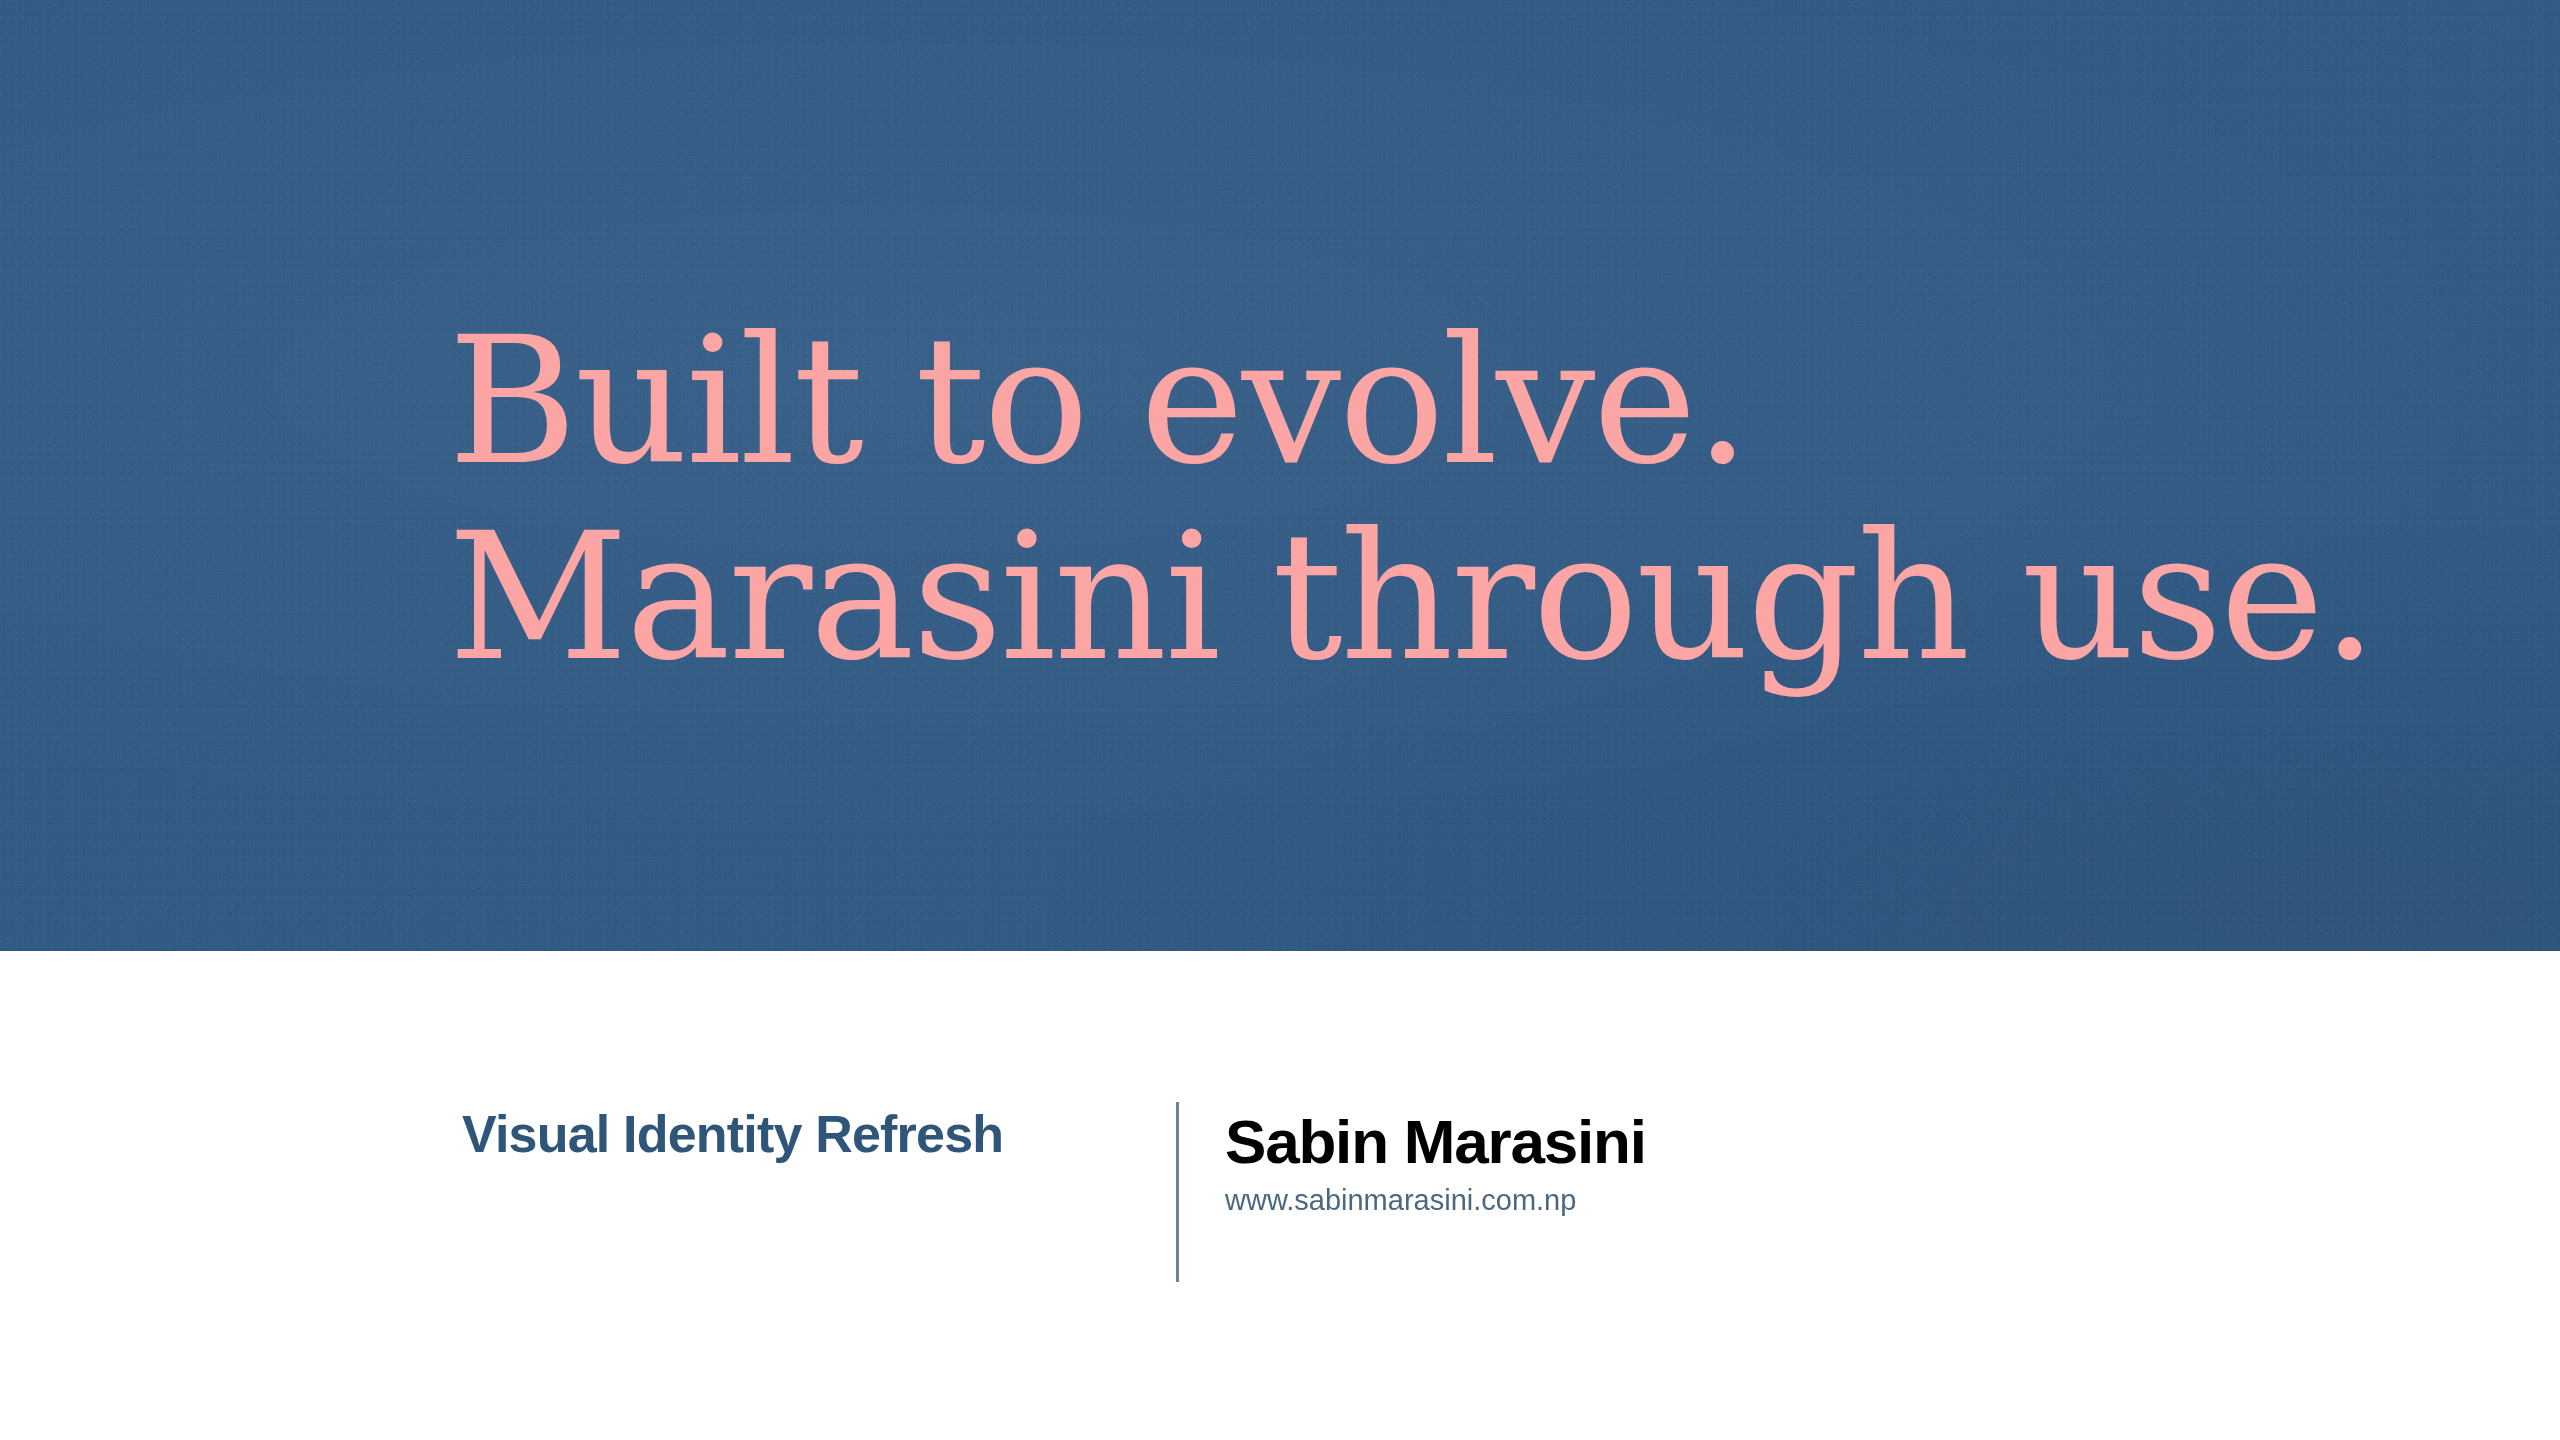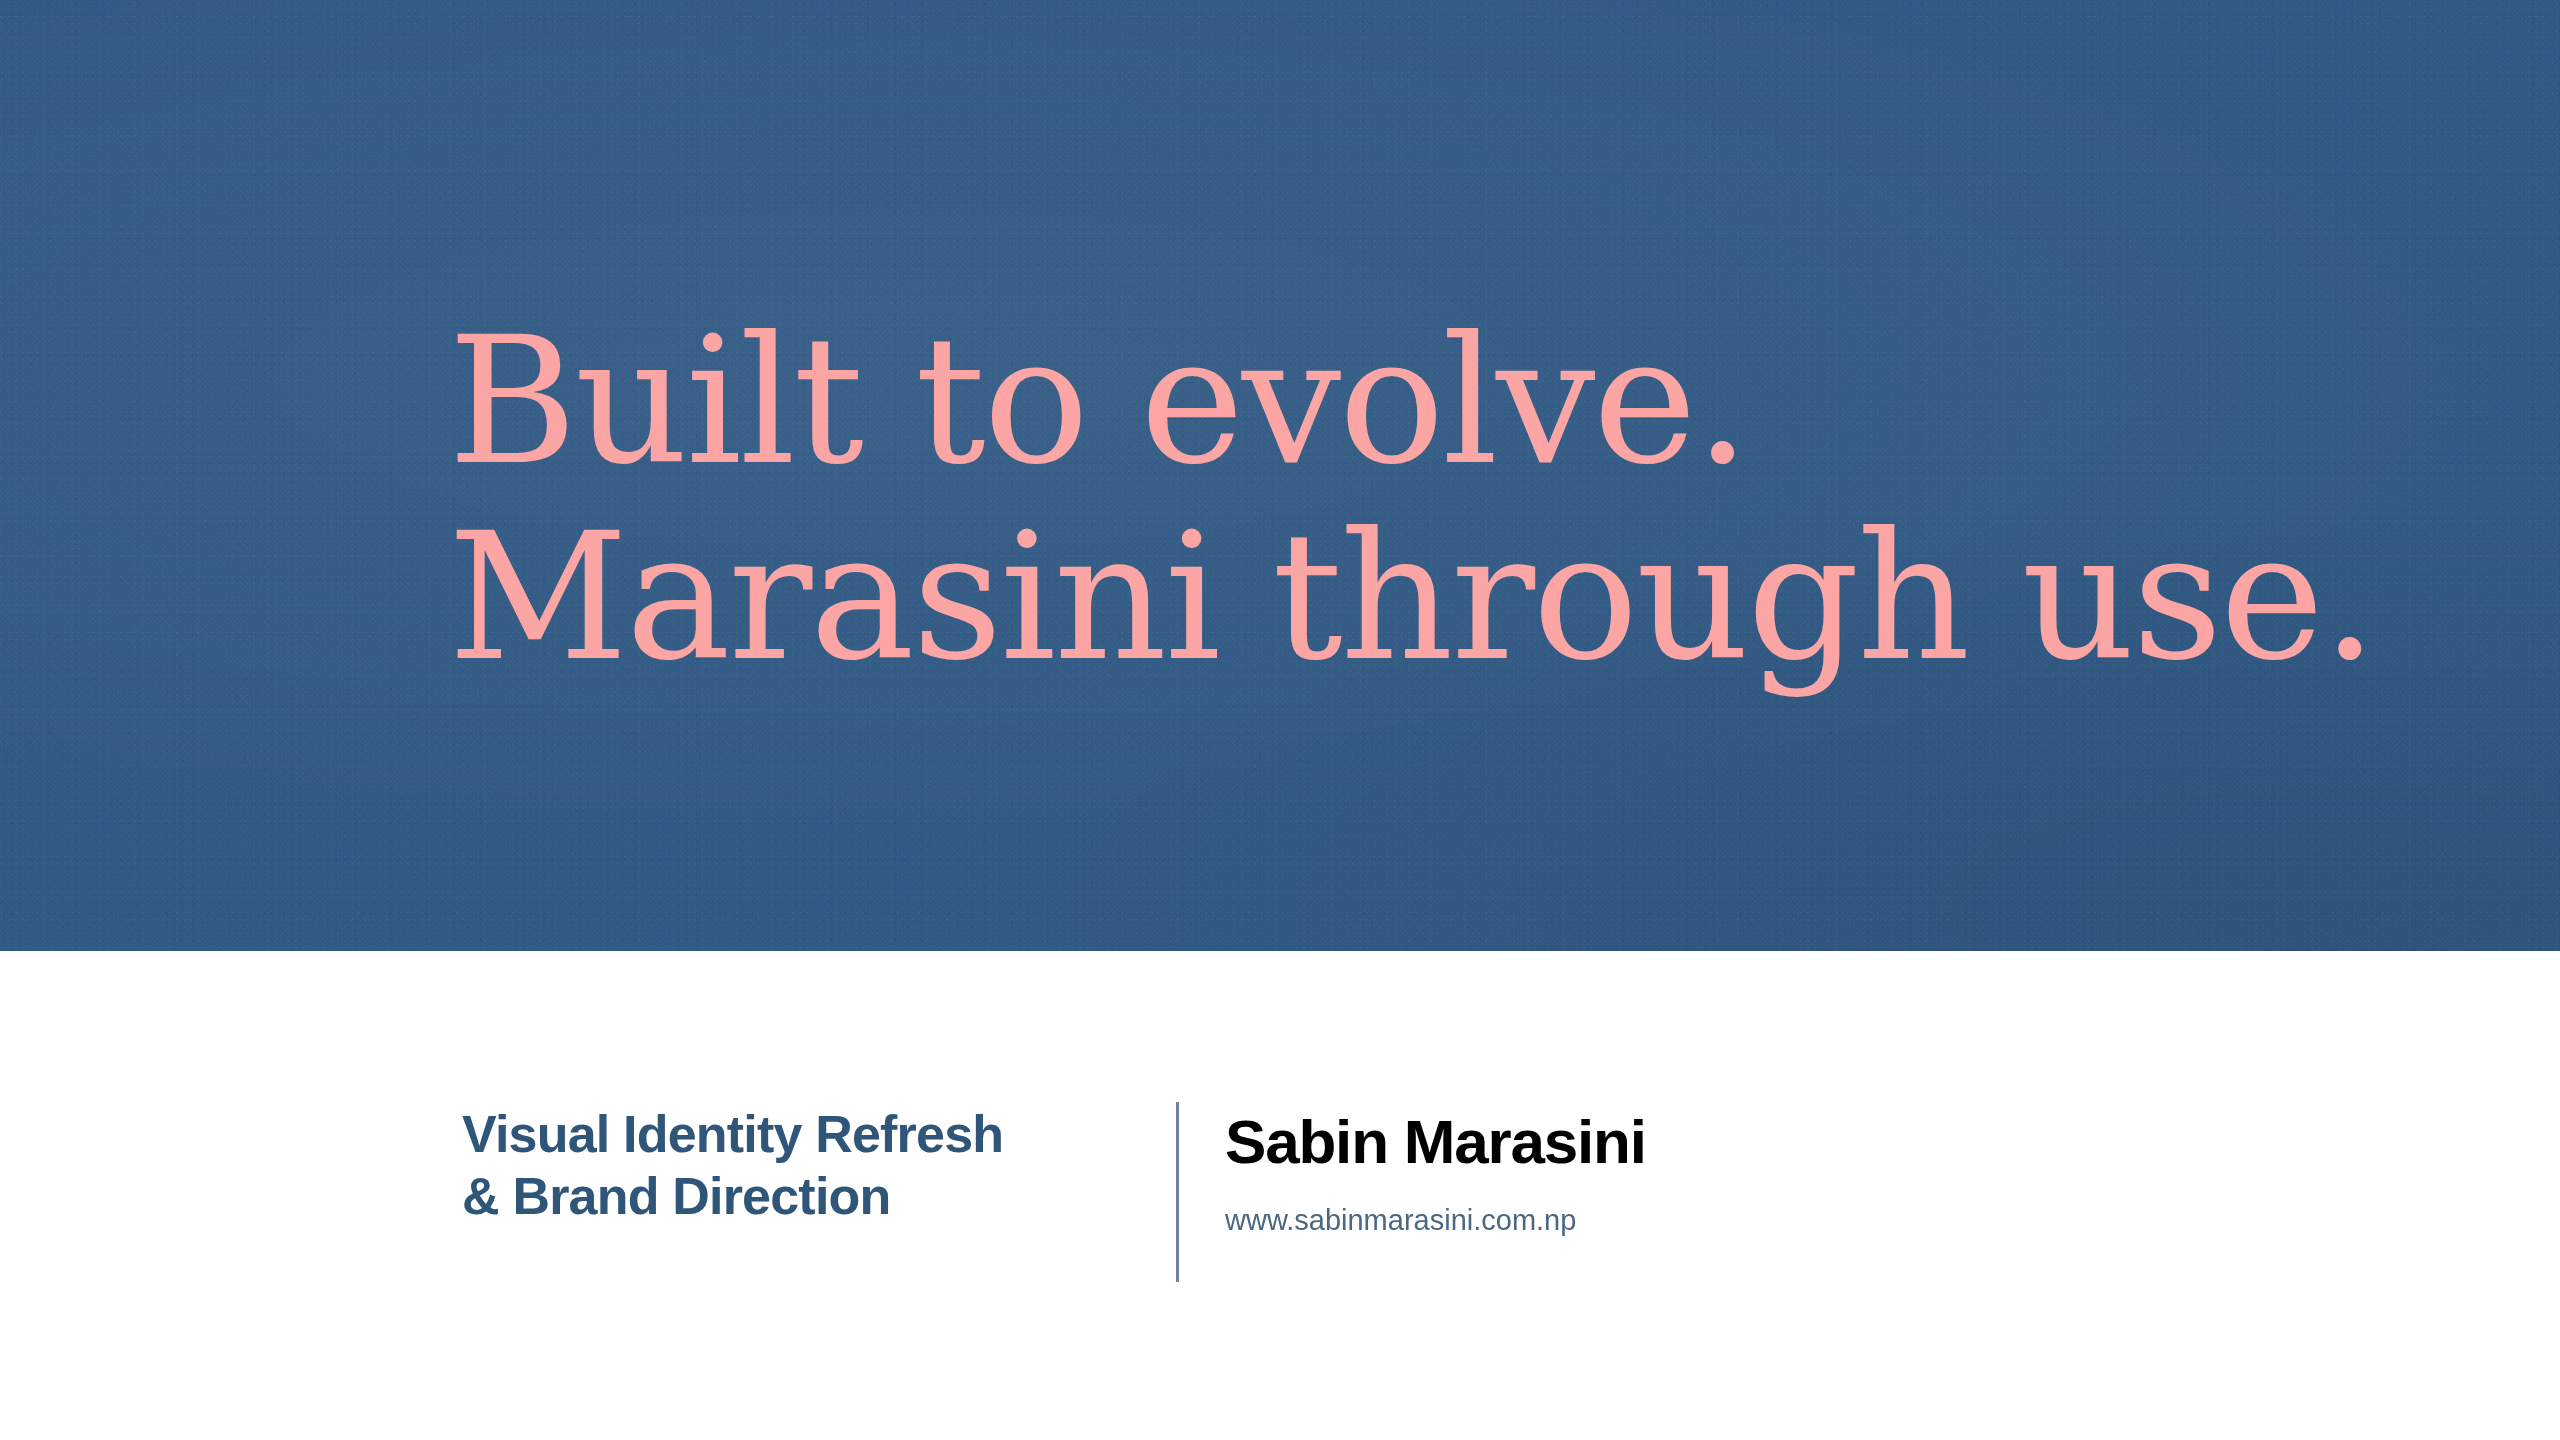--- a/index.html
+++ b/index.html
@@ -135,21 +135,21 @@
     display: block;
     font-weight: 700;
     font-size: 62px;
     line-height: 1.06;
     letter-spacing: -1.2px;
     white-space: nowrap;
     color: #000000;
   }
   .author-url {
     display: block;
-    margin-top: 30px;
+    margin-top: 10px;
     font-weight: 400;
     font-size: 29px;
     line-height: 1.1;
     letter-spacing: 0px;
     white-space: nowrap;
     color: #4a6882;
   }
 </style>
 </head>
 <body>
@@ -165,21 +165,20 @@
       <span class="hl-line">Built to evolve.</span>
       <span class="hl-line">Marasini through use.</span>
     </div>
   </div>
 
   <div class="footer">
     <div class="footer-inner">
 
       <div class="project-block">
         <span class="pb-line">Visual Identity Refresh</span>
-        <span class="pb-line">&amp; Brand Direction</span>
       </div>
 
       <div class="footer-divider"></div>
 
       <div class="author-block">
         <span class="author-name">Sabin Marasini</span>
         <span class="author-url">www.sabinmarasini.com.np</span>
       </div>
 
     </div>

